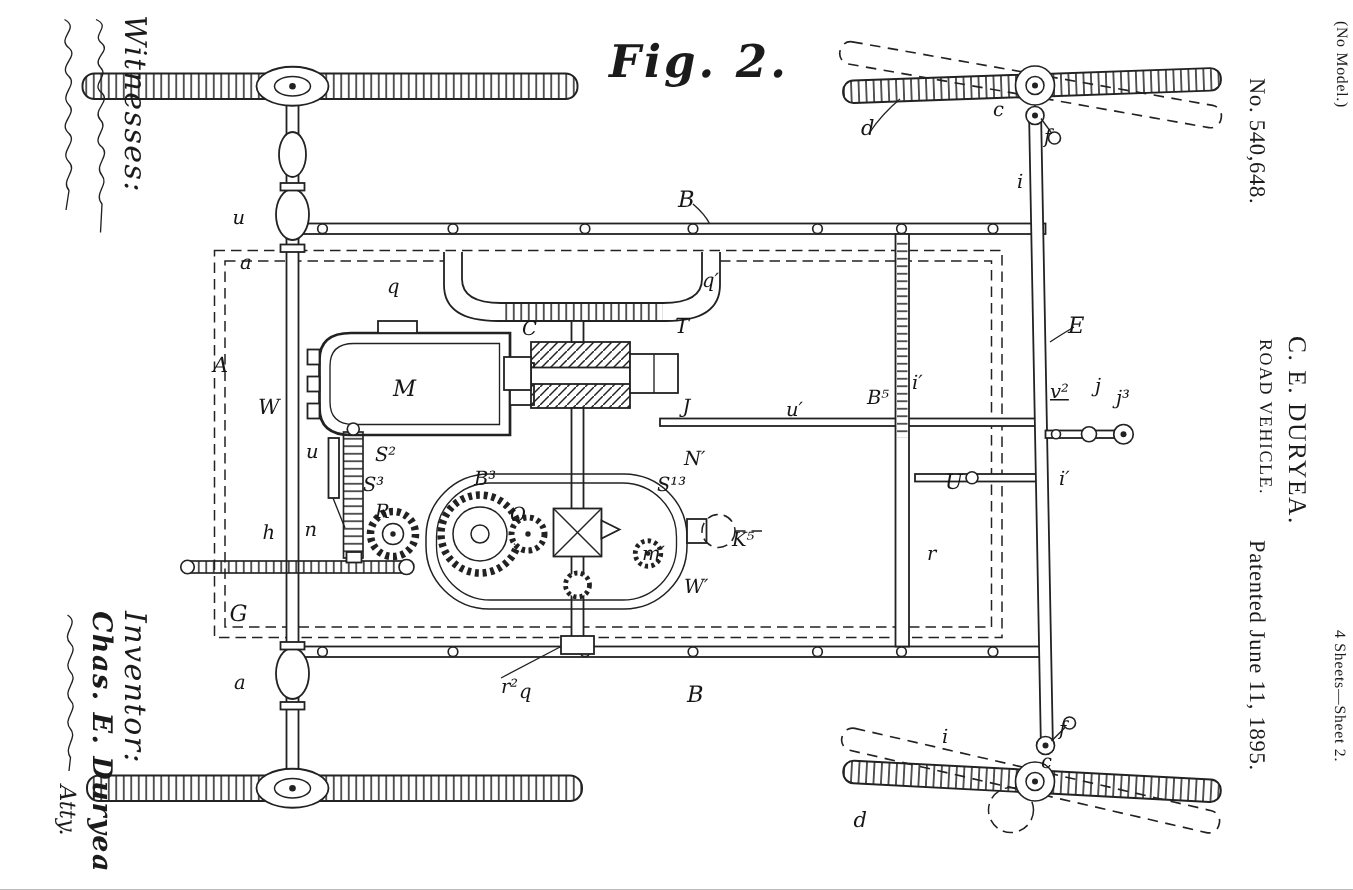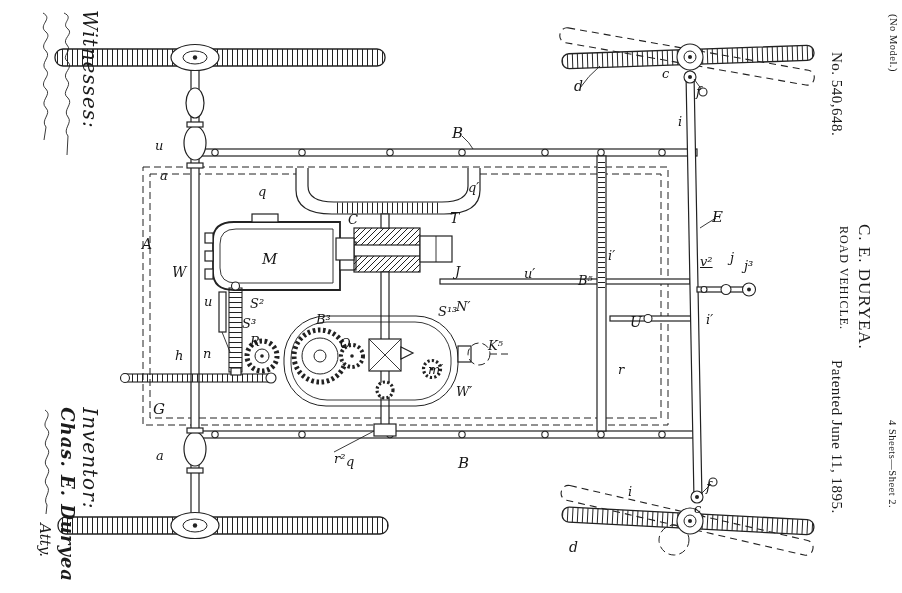--- a/index.html
+++ b/index.html
@@ -259,55 +259,56 @@
       <span class="lbl" style="left: 696px; top: 84px;">f</span>
       <span class="lbl" style="left: 678px; top: 114px;">i</span>
       <span class="lbl" style="left: 712px; top: 208px; font-size: 15px;">E</span>
       <span class="lbl" style="left: 258px; top: 184px;">q</span>
       <span class="lbl" style="left: 468px; top: 180px;">q′</span>
       <span class="lbl" style="left: 348px; top: 212px;">C</span>
       <span class="lbl" style="left: 450px; top: 210px; font-size: 14px;">T</span>
       <span class="lbl" style="left: 262px; top: 250px; font-size: 15px;">M</span>
       <span class="lbl" style="left: 455px; top: 264px;">J</span>
       <span class="lbl" style="left: 524px; top: 266px;">u′</span>
-      <span class="lbl" style="left: 578px; top: 273px;">B⁵</span>
+      <span class="lbl" style="left: 578px; top: 258px;">B⁵</span>
       <span class="lbl" style="left: 608px; top: 248px;">i′</span>
       <span class="lbl" style="left: 700px; top: 254px; text-decoration: underline;">v²</span>
       <span class="lbl" style="left: 730px; top: 250px;">j</span>
       <span class="lbl" style="left: 744px; top: 258px; font-style: italic;">j³</span>
       <span class="lbl" style="left: 706px; top: 312px;">i′</span>
       <span class="lbl" style="left: 630px; top: 314px; font-size: 14px;">U</span>
       <span class="lbl" style="left: 618px; top: 362px;">r</span>
       <span class="lbl" style="left: 142px; top: 236px; font-size: 14px;">A</span>
       <span class="lbl" style="left: 172px; top: 264px; font-size: 14px;">W</span>
       <span class="lbl" style="left: 204px; top: 294px;">u</span>
       <span class="lbl" style="left: 250px; top: 296px;">S²</span>
       <span class="lbl" style="left: 242px; top: 316px;">S³</span>
       <span class="lbl" style="left: 316px; top: 288px; margin-top: 24px;">B³</span>
       <span class="lbl" style="left: 456px; top: 299px;">N′</span>
-      <span class="lbl" style="left: 438px; top: 304px;">S¹³</span>
+      <span class="lbl" style="left: 438px; top: 316px;">S¹³</span>
       <span class="lbl" style="left: 250px; top: 334px;">R</span>
       <span class="lbl" style="left: 340px; top: 336px;">O</span>
-      <span class="lbl" style="left: 488px; top: 338px;">K⁵</span>
+      <span class="lbl" style="left: 488px; top: 353px;">K⁵</span>
       <span class="lbl" style="left: 428px; top: 362px;">m′</span>
       <span class="lbl" style="left: 456px; top: 384px;">W′</span>
       <span class="lbl" style="left: 203px; top: 346px;">n</span>
       <span class="lbl" style="left: 175px; top: 348px;">h</span>
       <span class="lbl" style="left: 153px; top: 400px; font-size: 15px;">G</span>
       <span class="lbl" style="left: 156px; top: 448px;">a</span>
       <span class="lbl" style="left: 334px; top: 451px;">r²</span>
       <span class="lbl" style="left: 346px; top: 454px;">q</span>
       <span class="lbl" style="left: 458px; top: 454px; font-size: 15px;">B</span>
       <span class="lbl" style="left: 628px; top: 484px;">i</span>
       <span class="lbl" style="left: 706px; top: 479px;">f</span>
       <span class="lbl" style="left: 694px; top: 501px;">c</span>
       <span class="lbl" style="left: 569px; top: 539px; font-size: 14px;">d</span>
       <span class="lbl" style="left: 160px; top: 168px;">a</span>
     </div>
 
+  <div class="fig-title">Fig. 2.</div>
 
   <div class="rot no-model">(No Model.)</div>
   <div class="rot pat-num">No. 540,648.</div>
   <div class="rot name-block">
     <div class="name-line">C. E. DURYEA.</div>
     <div class="title-line">ROAD VEHICLE.</div>
   </div>
   <div class="rot pat-date">Patented June 11, 1895.</div>
   <div class="rot sheet-info">4 Sheets—Sheet 2.</div>
 

